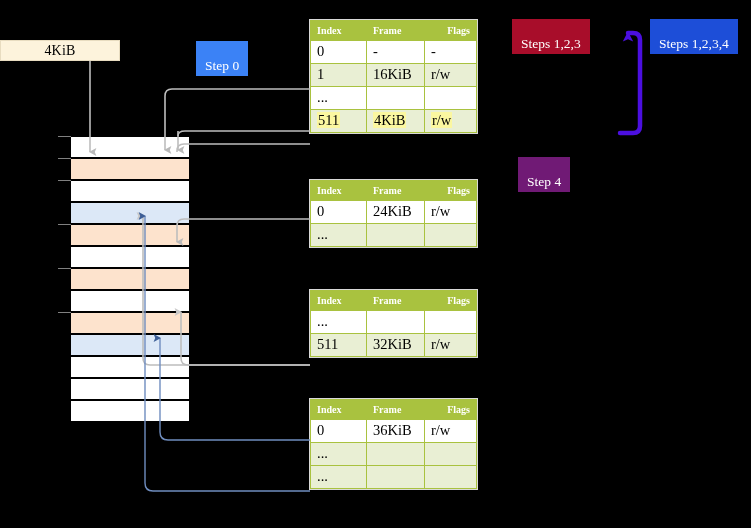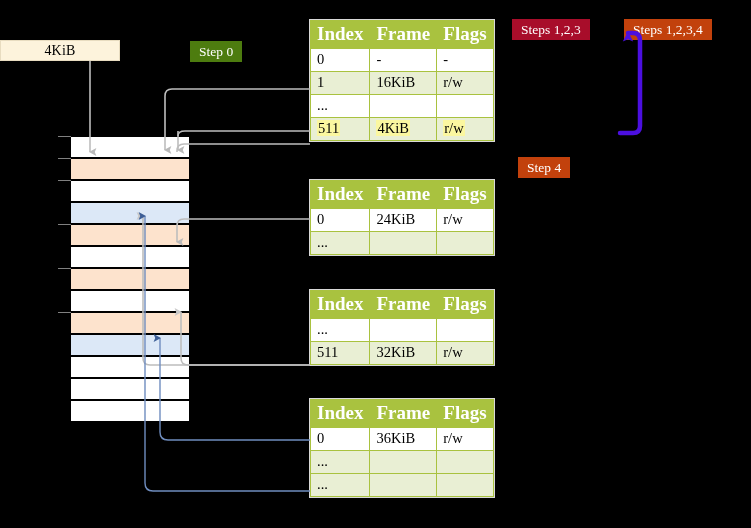--- a/index.html
+++ b/index.html
@@ -41,29 +41,29 @@
   }
 
   
   .badge {
     position: absolute;
     display: flex;
     align-items: flex-start;
     justify-content: center;
     font-size: 13.5px;
     color: #ffffff;
-    padding: 4px 9px 3px 9px;
+    padding: 18px 9px 3px 9px;
     box-sizing: border-box;
     white-space: nowrap;
     line-height: 1;
   }
-  .badge-step0   { left: 190px; top: 41px;  background: #4d7c0f; }
-  .badge-step4   { left: 518px; top: 157px; background: #c2410c; }
+  .badge-step0   { left: 196px; top: 41px;  background: #3b82f6; }
+  .badge-step4   { left: 518px; top: 157px; background: #701a75; }
   .badge-steps123{ left: 512px; top: 19px;  background: #a80d2a; }
-  .badge-steps1234{ left: 624px; top: 19px; background: #c2410c; }
+  .badge-steps1234{ left: 650px; top: 19px; background: #1d4ed8; }
 
   
   #memcol {
     position: absolute;
     left: 70px;
     top: 136px;
     width: 120px;
     height: 278px;
   }
   .mem-row {
@@ -95,21 +95,21 @@
     font-size: 14.5px;
     box-shadow: 0 0 0 1px #d9d9d9;
   }
   .ptable th {
     background: #a9c23f;
     color: #ffffff;
     font-weight: bold;
     text-align: left;
     padding: 2px 6px 3px 6px;
     border: 1px solid #a9c23f;
-    font-size: 19px;
+    font-size: 10px;
     height: 20px;
     box-sizing: border-box;
   }
   .ptable td {
     border: 1px solid #a9c23f;
     padding: 2px 6px 3px 6px;
     height: 23px;
     box-sizing: border-box;
     vertical-align: middle;
     color: #000;

